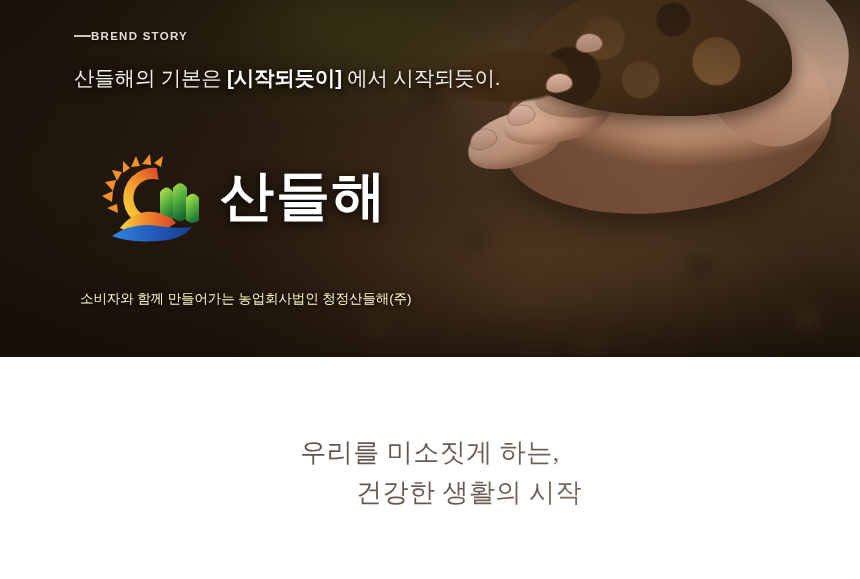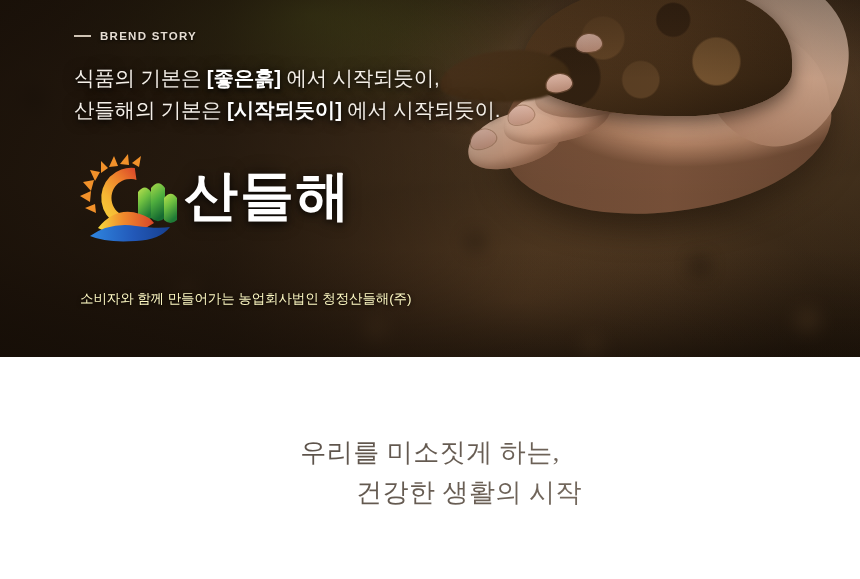--- a/index.html
+++ b/index.html
@@ -141,21 +141,20 @@
   .hero-copy {
     position: absolute;
     left: 74px; top: 30px;
     width: 560px;
     z-index: 5;
   }
 
   .eyebrow {
     display: flex;
     align-items: center;
-    gap: 9px;
     color: #e6ddd2;
     font-size: 11.5px;
     font-weight: 700;
     letter-spacing: .11em;
     text-shadow: 0 1px 3px rgba(0,0,0,.8);
   }
   .eyebrow .rule {
     display: inline-block;
     width: 17px; height: 1.5px;
     background: #cfc3b4;
@@ -169,23 +168,24 @@
     font-weight: 400;
     letter-spacing: -.01em;
     text-shadow: 0 2px 5px rgba(0,0,0,.85), 0 0 14px rgba(0,0,0,.5);
     white-space: nowrap;
   }
   .headline .strong { font-weight: 700; color: #ffffff; }
 
   
   .logo-lockup {
     position: absolute;
-    left: 76px; top: 148px;
+    left: 98px; top: 148px;
     display: flex;
     align-items: center;
+    gap: 14px;
     z-index: 6;
     justify-content: flex-end;
   }
   .logo-mark { position: relative; width: 108px; height: 100px; }
 
   .logo-wordmark {
     color: #ffffff;
     font-size: 54px;
     font-weight: 700;
     letter-spacing: .035em;
@@ -259,23 +259,20 @@
     <div class="hero-veil"></div>
 
     <div class="hero-copy">
       <div class="eyebrow">
         <span class="rule"></span>
         <span>BREND STORY</span>
       </div>
 
       <div class="headline">
         <div>
-          <span>식품의 기본은 </span><span class="strong">[좋은흙]</span><span> 에서 시작되듯이,</span>
-        </div>
-        <div>
           <span>산들해의 기본은 </span><span class="strong">[시작되듯이]</span><span> 에서 시작되듯이.</span>
         </div>
       </div>
     </div>
 
     <div class="logo-lockup">
       <div class="logo-mark">
         <svg viewBox="0 0 108 100" width="108" height="100" aria-hidden="true">
           <defs>
             <linearGradient id="gSun" x1="0" y1="1" x2="1" y2="0">

